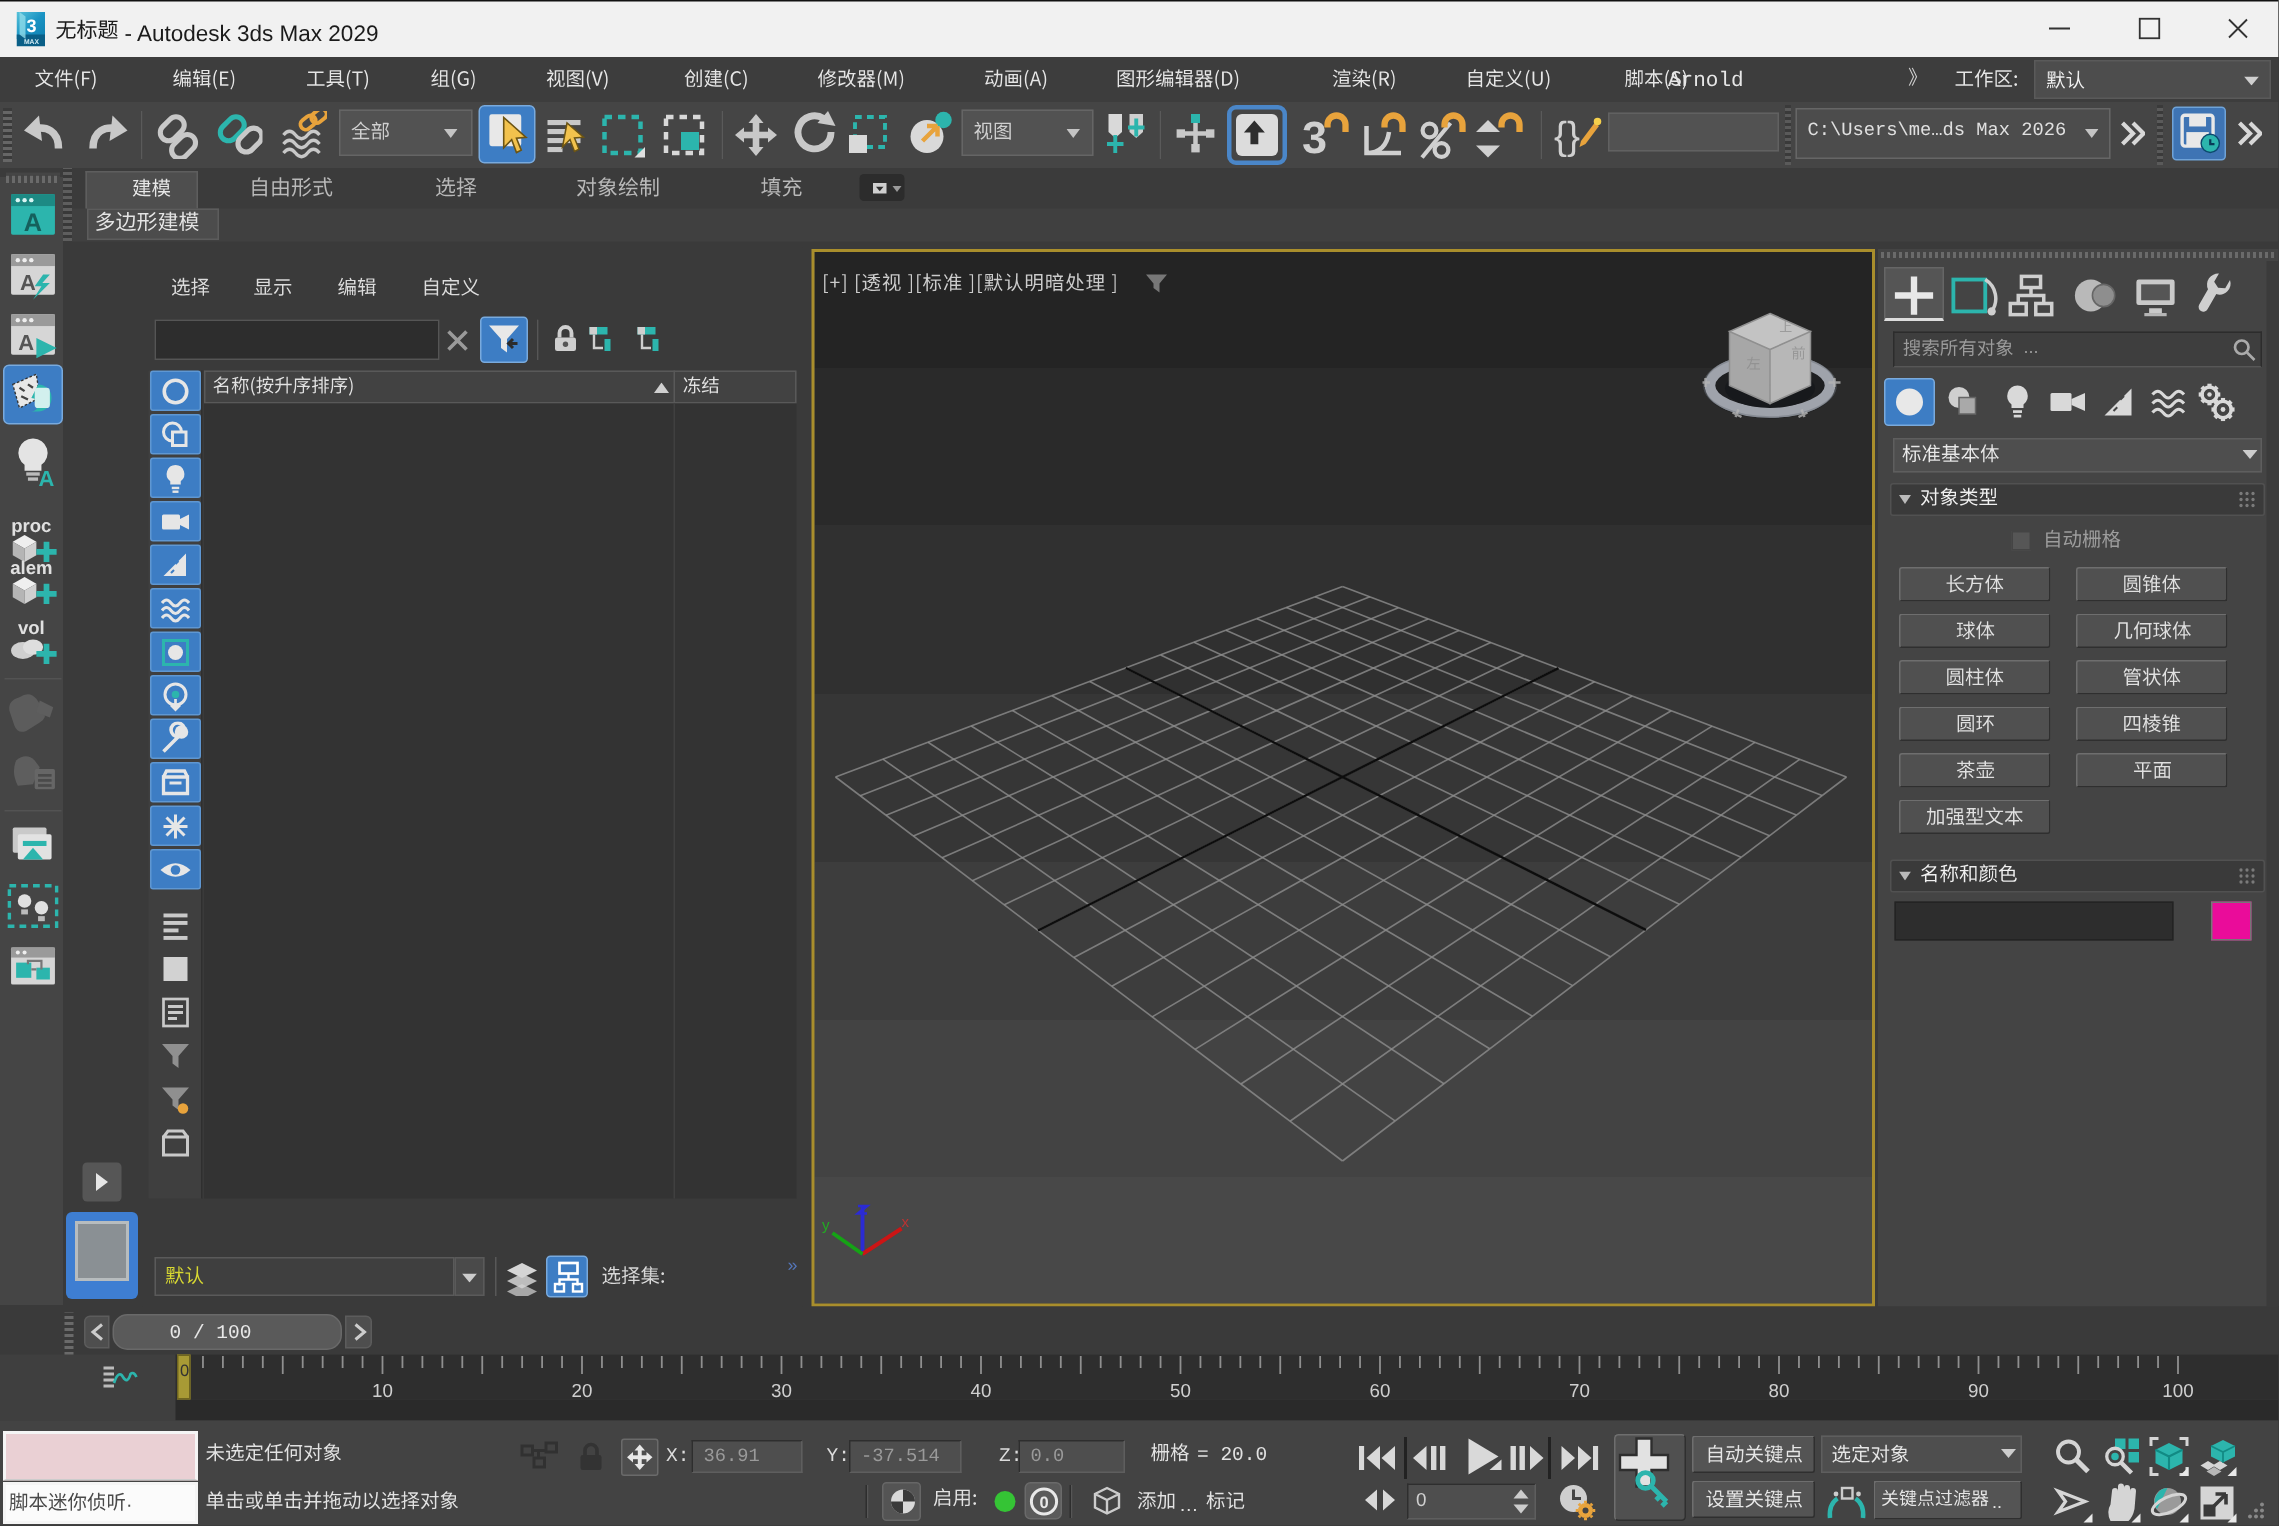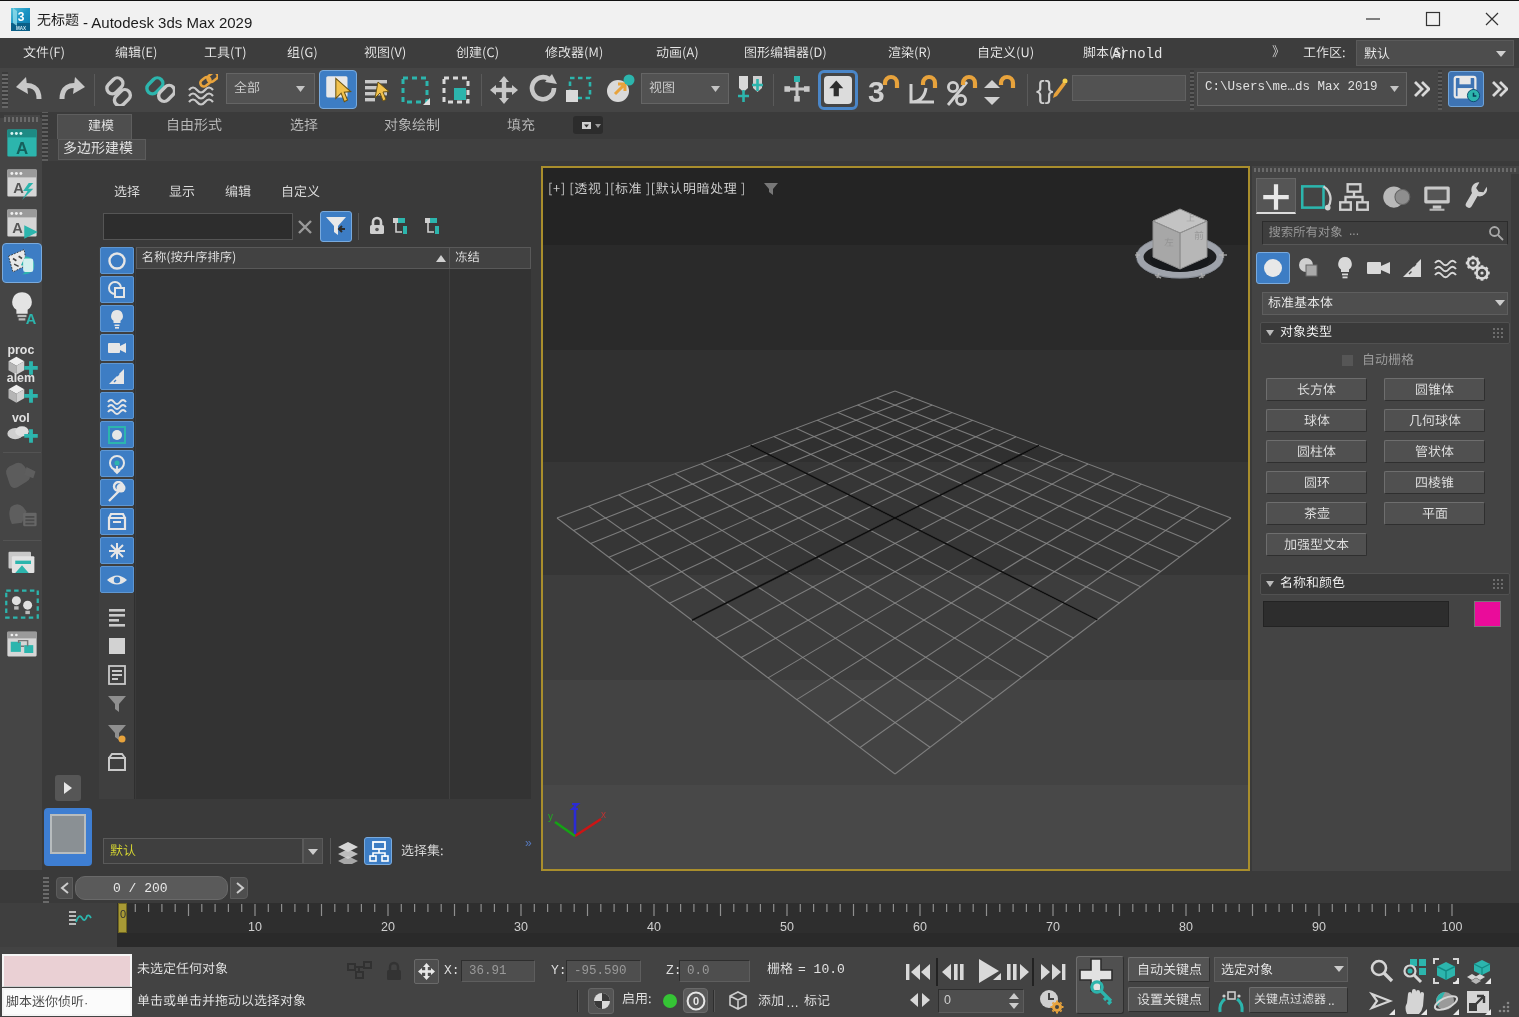--- a/index.html
+++ b/index.html
@@ -318,21 +318,21 @@
 <div class="ab" style="left:1036px;top:74px">
     <svg width="32" height="32" viewBox="0 0 32 32">
       <text x="0" y="25" font-family="Liberation Sans" font-size="26" fill="#d0d0d0">{}</text>
       <path d="M18 20 L27 8 L30 10 L21 22 L17 24 Z" fill="#e8a33c"></path>
       <circle cx="29" cy="7" r="2.5" fill="#f5d04c"></circle>
     </svg>
   </div>
 <div class="ab" style="left:1072px;top:75px;width:114px;height:26px;background:#525252;border:1px solid #616161"></div>
 <div class="ab" style="left:1190px;top:70px;width:4px;height:40px;background:repeating-linear-gradient(0deg,#5a5a5a 0 2px,#3a3a3a 2px 4px)"></div>
 <div class="ab" style="left:1197px;top:72px;width:210px;height:34px;background:#4c4c4c;border:1px solid #666"></div>
-<div class="ab" style="left:1205px;top:80px;font:12.5px 'Liberation Mono',sans-serif;color:#e0e0e0;letter-spacing:0;white-space:pre">C:\Users\me…ds Max 2019</div>
+<div class="ab" style="left:1205px;top:80px;font:12.5px 'Liberation Mono',sans-serif;color:#e0e0e0;letter-spacing:0;white-space:pre">C:\Users\me…ds Max 2026</div>
 <div class="ab" style="left:1390px;top:86px">
     <svg width="9" height="6">
       <path d="M0 0 L9 0 L4.5 6 Z" fill="#c4c4c4"></path>
     </svg>
   </div>
 <div class="ab" style="left:1412px;top:80px">
     <svg width="18" height="18">
       <path d="M3 2 L10 9.0 L3 16 M10 2 L17 9.0 L10 16" stroke="#d8d8d8" stroke-width="2.8" fill="none"></path>
     </svg>
   </div>
@@ -1146,21 +1146,21 @@
 <div class="ab" style="left:1474px;top:601px;width:27px;height:26px;background:#ea0c9a;border:1px solid #777"></div>
 <div class="ab" style="left:0;top:871px;width:1519px;height:34px;background:#3a3a3a"></div>
 <div class="ab" style="left:43px;top:875px;width:6px;height:72px;background:repeating-linear-gradient(0deg,#6a6a6a 0 2px,#3a3a3a 2px 4px)"></div>
 <div class="ab" style="left:56px;top:877px;width:17px;height:22px;background:#4e4e4e;border-radius:4px 0 0 4px;border:1px solid #5c5c5c"></div>
 <div class="ab" style="left:60px;top:882px">
     <svg width="10" height="12">
       <path d="M8 1 L2 6 L8 11" stroke="#ccc" stroke-width="2" fill="none"></path>
     </svg>
   </div>
 <div class="ab" style="left:75px;top:876px;width:153px;height:24px;background:#5a5a5a;border-radius:10px;border:1px solid #696969"></div>
-<div class="ab" style="left:113px;top:881px;font:13px 'Liberation Mono',sans-serif;color:#e8e8e8;letter-spacing:0;white-space:pre">0 / 200</div>
+<div class="ab" style="left:113px;top:881px;font:13px 'Liberation Mono',sans-serif;color:#e8e8e8;letter-spacing:0;white-space:pre">0 / 100</div>
 <div class="ab" style="left:230px;top:877px;width:18px;height:22px;background:#4e4e4e;border-radius:0 4px 4px 0;border:1px solid #5c5c5c"></div>
 <div class="ab" style="left:235px;top:882px">
     <svg width="10" height="12">
       <path d="M2 1 L8 6 L2 11" stroke="#ccc" stroke-width="2" fill="none"></path>
     </svg>
   </div>
 <div class="ab" style="left:0;top:903px;width:1519px;height:44px;background:#3f3f3f"></div>
 <div class="ab" style="left:117px;top:903px;width:1402px;height:30px;background:#2e2e2e"></div>
 <div class="ab" style="left:117px;top:933px;width:1402px;height:14px;background:#2a2a2a"></div>
 <div class="ab" style="left:0;top:903px">
@@ -1337,30 +1337,30 @@
         <rect x="8.2" y="4" width="2.6" height="11"></rect>
         <rect x="4" y="8.2" width="11" height="2.6"></rect>
       </g>
     </svg>
   </div>
 <div class="ab" style="left:444px;top:963px;font:13px 'Liberation Mono',sans-serif;color:#dcdcdc;letter-spacing:0;white-space:pre">X:</div>
 <div class="ab" style="left:461px;top:960px;width:74px;height:22px;background:#4e4e4e;border:1px solid;border-color:#2e2e2e #5e5e5e #5e5e5e #2e2e2e"></div>
 <div class="ab" style="left:469px;top:964px;font:12.5px 'Liberation Mono',sans-serif;color:#9a9a9a;letter-spacing:0;white-space:pre">36.91</div>
 <div class="ab" style="left:551px;top:963px;font:13px 'Liberation Mono',sans-serif;color:#dcdcdc;letter-spacing:0;white-space:pre">Y:</div>
 <div class="ab" style="left:566px;top:960px;width:75px;height:22px;background:#4e4e4e;border:1px solid;border-color:#2e2e2e #5e5e5e #5e5e5e #2e2e2e"></div>
-<div class="ab" style="left:574px;top:964px;font:12.5px 'Liberation Mono',sans-serif;color:#9a9a9a;letter-spacing:0;white-space:pre">-95.590</div>
+<div class="ab" style="left:574px;top:964px;font:12.5px 'Liberation Mono',sans-serif;color:#9a9a9a;letter-spacing:0;white-space:pre">-37.514</div>
 <div class="ab" style="left:666px;top:963px;font:13px 'Liberation Mono',sans-serif;color:#dcdcdc;letter-spacing:0;white-space:pre">Z:</div>
 <div class="ab" style="left:679px;top:960px;width:71px;height:22px;background:#4e4e4e;border:1px solid;border-color:#2e2e2e #5e5e5e #5e5e5e #2e2e2e"></div>
 <div class="ab" style="left:687px;top:964px;font:12.5px 'Liberation Mono',sans-serif;color:#9a9a9a;letter-spacing:0;white-space:pre">0.0</div>
 <div class="ab" style="left:767px;top:961px">
     <svg class="t" width="26" height="15" viewBox="0 -12.0 26 14.8">
       <path d="M8.7 -10.4V-5.7H7.9V-10.4H5.1V-5.7H4.4V-4.8H5.1C5.1 -3 4.8 -0.9 3.8 0.6C4 0.7 4.4 0.9 4.5 1.1C5.6 -0.6 5.9 -2.9 5.9 -4.8H7.1V-0.1C7.1 0 7 0.1 6.9 0.1C6.8 0.1 6.4 0.1 6 0.1C6.1 0.3 6.2 0.7 6.3 0.9C6.9 0.9 7.3 0.9 7.5 0.7C7.8 0.6 7.9 0.3 7.9 -0.1V-4.8H8.7V-4.8C8.7 -3.1 8.7 -0.9 8 0.7C8.2 0.7 8.6 0.9 8.7 1.1C9.5 -0.5 9.5 -3 9.5 -4.8V-4.8H10.8V0C10.8 0.2 10.8 0.2 10.6 0.2C10.5 0.2 10.1 0.2 9.7 0.2C9.8 0.4 10 0.8 10 1.1C10.6 1.1 11 1.1 11.3 0.9C11.6 0.8 11.7 0.5 11.7 0V-4.8H12.5V-5.7H11.7V-10.4ZM10.8 -5.7H9.5V-9.6H10.8ZM7.1 -5.7H5.9V-9.6H7.1ZM2.1 -10.9V-8.2H0.7V-7.3H2.1C1.8 -5.5 1.1 -3.4 0.4 -2.2C0.6 -2 0.8 -1.7 0.9 -1.4C1.4 -2.1 1.8 -3.3 2.1 -4.5V1H3V-5.4C3.3 -4.9 3.7 -4.2 3.8 -3.8L4.4 -4.6C4.2 -4.9 3.3 -6.3 3 -6.8V-7.3H4.2V-8.2H3V-10.9Z M20.5 -8.7H23.3C22.9 -7.9 22.4 -7.1 21.8 -6.4C21.2 -7.1 20.7 -7.8 20.3 -8.4ZM15.6 -10.9V-8.1H13.7V-7.2H15.5C15.1 -5.4 14.2 -3.4 13.4 -2.3C13.5 -2.1 13.8 -1.7 13.9 -1.4C14.5 -2.3 15.1 -3.7 15.6 -5.2V1H16.5V-5.5C17 -5 17.4 -4.3 17.6 -3.9L18.2 -4.6C18 -5 16.9 -6.3 16.5 -6.6V-7.2H18L17.7 -7C17.9 -6.8 18.3 -6.5 18.5 -6.3C18.9 -6.7 19.4 -7.1 19.8 -7.7C20.1 -7.1 20.6 -6.4 21.1 -5.8C20 -4.9 18.7 -4.2 17.4 -3.8C17.6 -3.6 17.9 -3.2 18 -3C18.3 -3.1 18.7 -3.2 19 -3.4V1.1H19.9V0.5H23.5V1H24.5V-3.5L25.1 -3.3C25.2 -3.5 25.5 -3.9 25.7 -4.1C24.4 -4.5 23.3 -5.1 22.4 -5.8C23.3 -6.8 24.1 -7.9 24.6 -9.3L23.9 -9.6L23.8 -9.5H21C21.2 -9.9 21.3 -10.3 21.5 -10.7L20.6 -10.9C20.1 -9.6 19.2 -8.3 18.2 -7.4V-8.1H16.5V-10.9ZM19.9 -0.4V-2.9H23.5V-0.4ZM19.6 -3.7C20.4 -4.1 21.1 -4.6 21.8 -5.2C22.4 -4.7 23.2 -4.1 24 -3.7Z" fill="#e2e2e2"></path>
     </svg>
   </div>
-<div class="ab" style="left:798.0px;top:962px;font:13px 'Liberation Mono',sans-serif;color:#e2e2e2;letter-spacing:0;white-space:pre">= 10.0</div>
+<div class="ab" style="left:798.0px;top:962px;font:13px 'Liberation Mono',sans-serif;color:#e2e2e2;letter-spacing:0;white-space:pre">= 20.0</div>
 <div class="ab" style="left:577px;top:990px;width:2px;height:22px;background:#2e2e2e;border-right:1px solid #565656"></div>
 <div class="ab" style="left:588px;top:988px;width:26px;height:26px;background:#545454;border:1px solid #666;border-radius:3px"></div>
 <div class="ab" style="left:592px;top:991px">
     <svg width="20" height="20">
       <circle cx="10" cy="10" r="8" fill="#d9d9d9"></circle>
       <path d="M10 2 A8 8 0 0 1 18 10 L10 10 Z" fill="#3a3a3a"></path>
       <path d="M10 18 A8 8 0 0 1 2 10 L10 10 Z" fill="#3a3a3a"></path>
     </svg>
   </div>
 <div class="ab" style="left:622px;top:991px">

